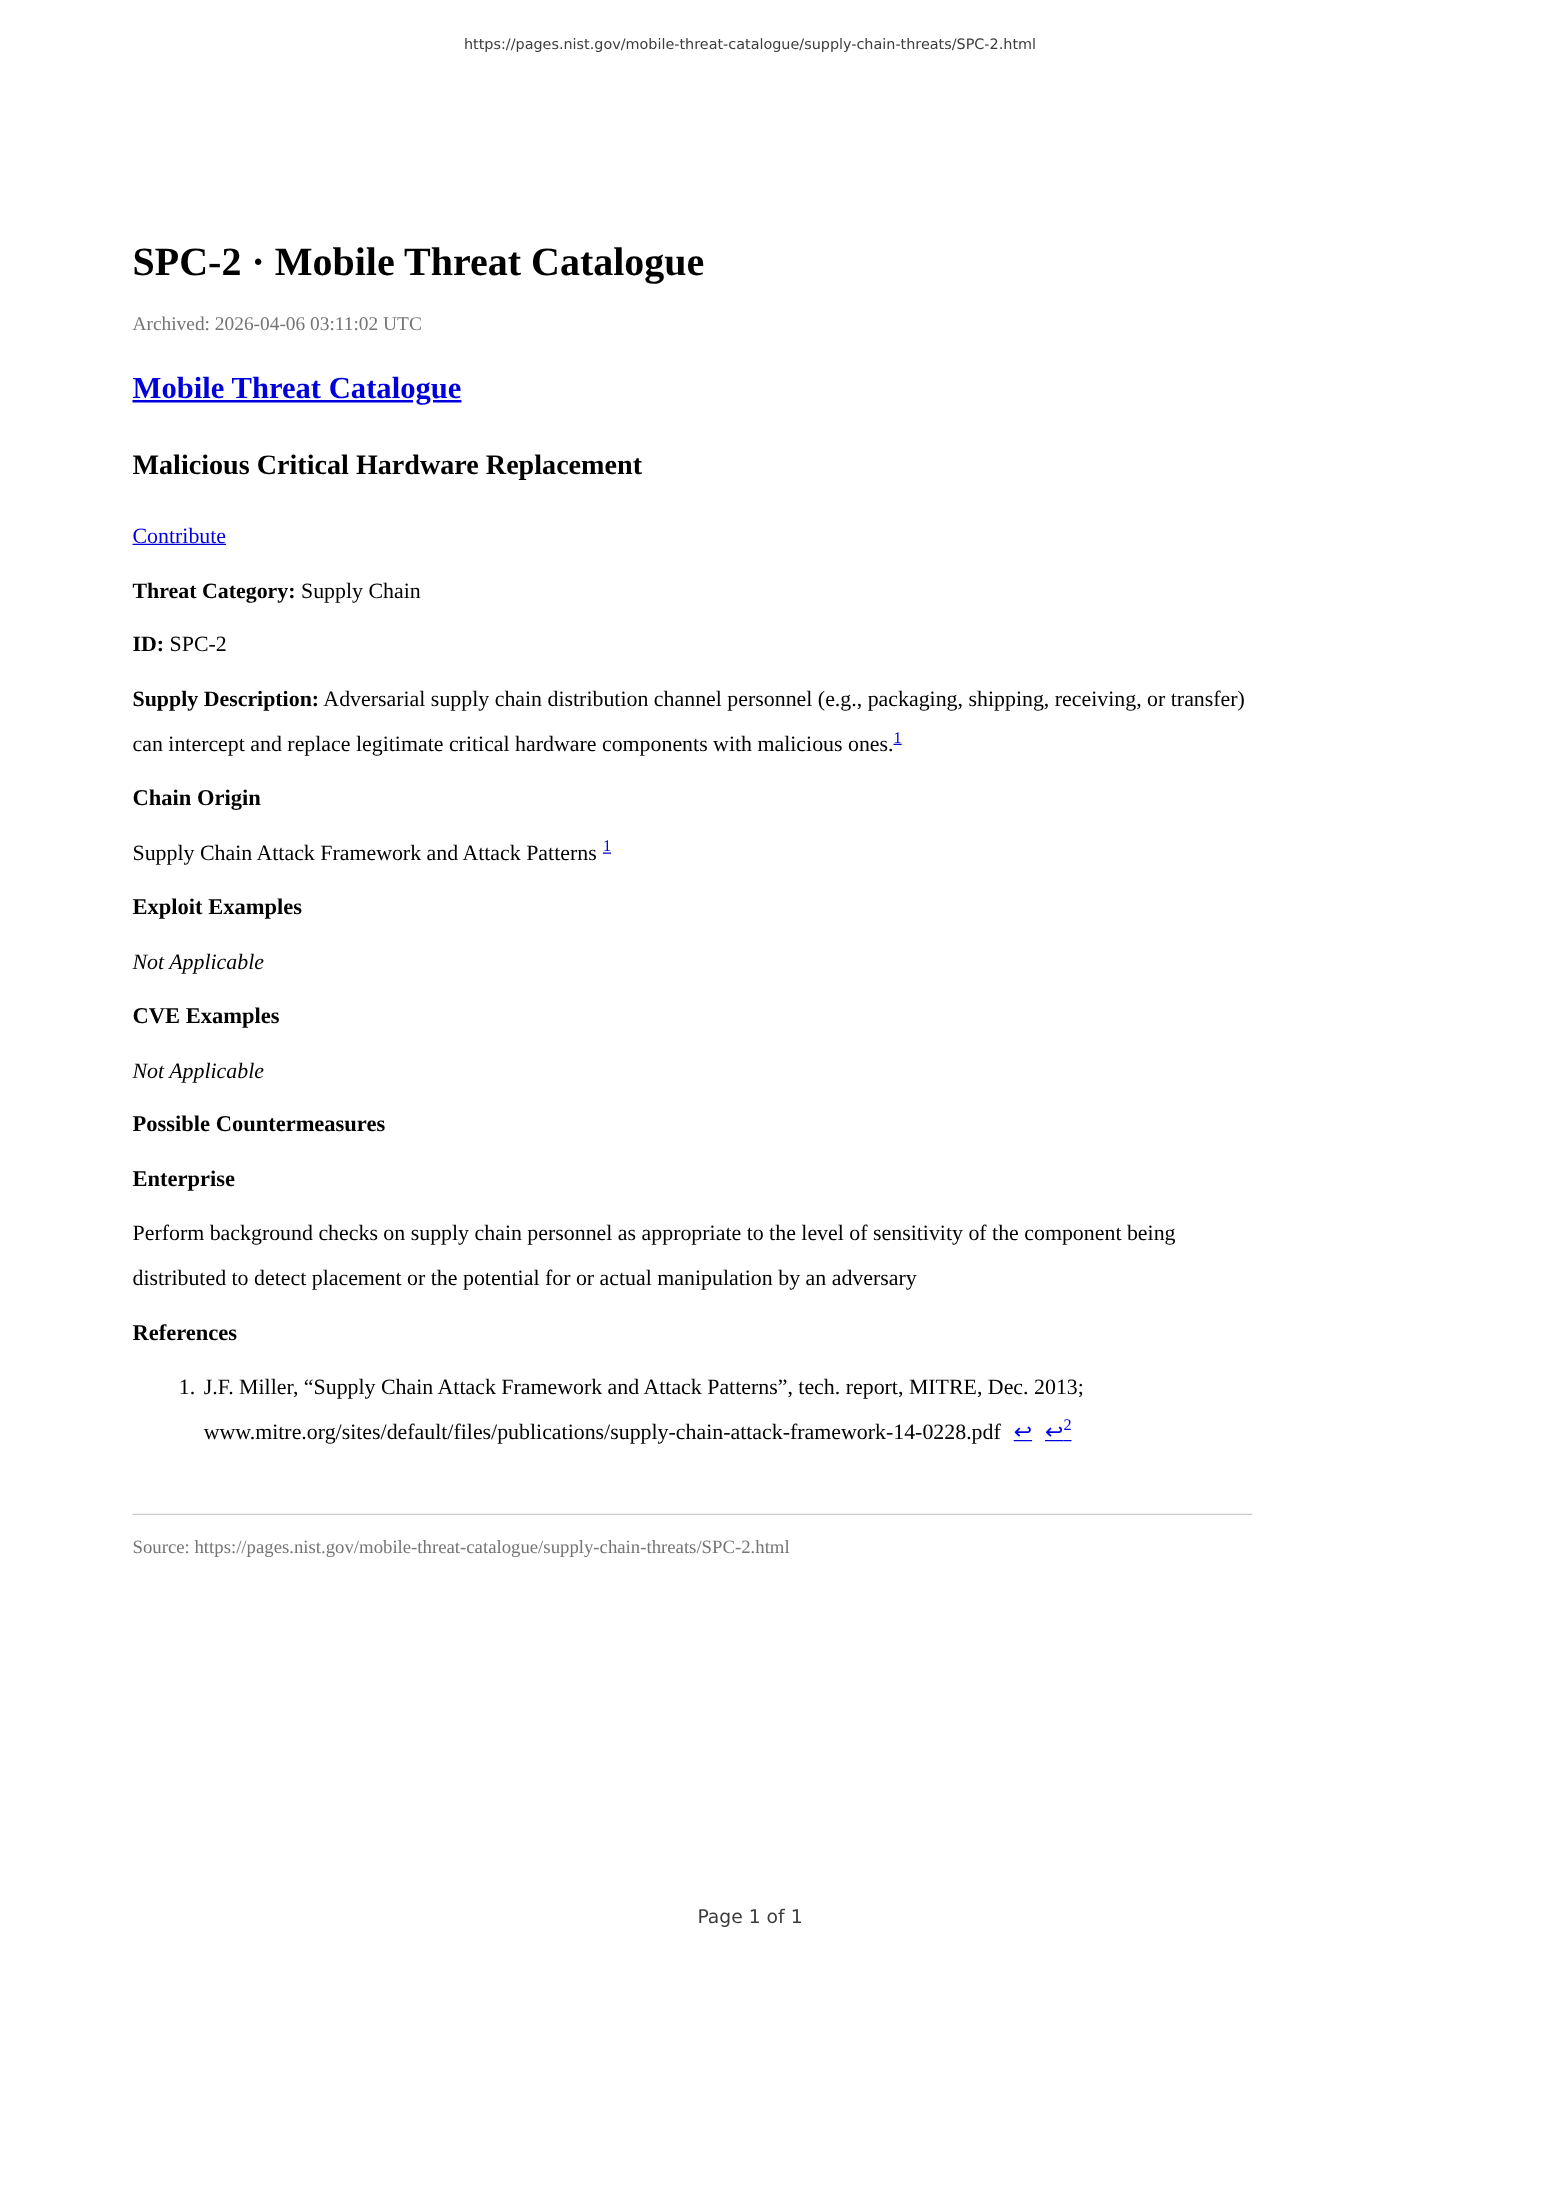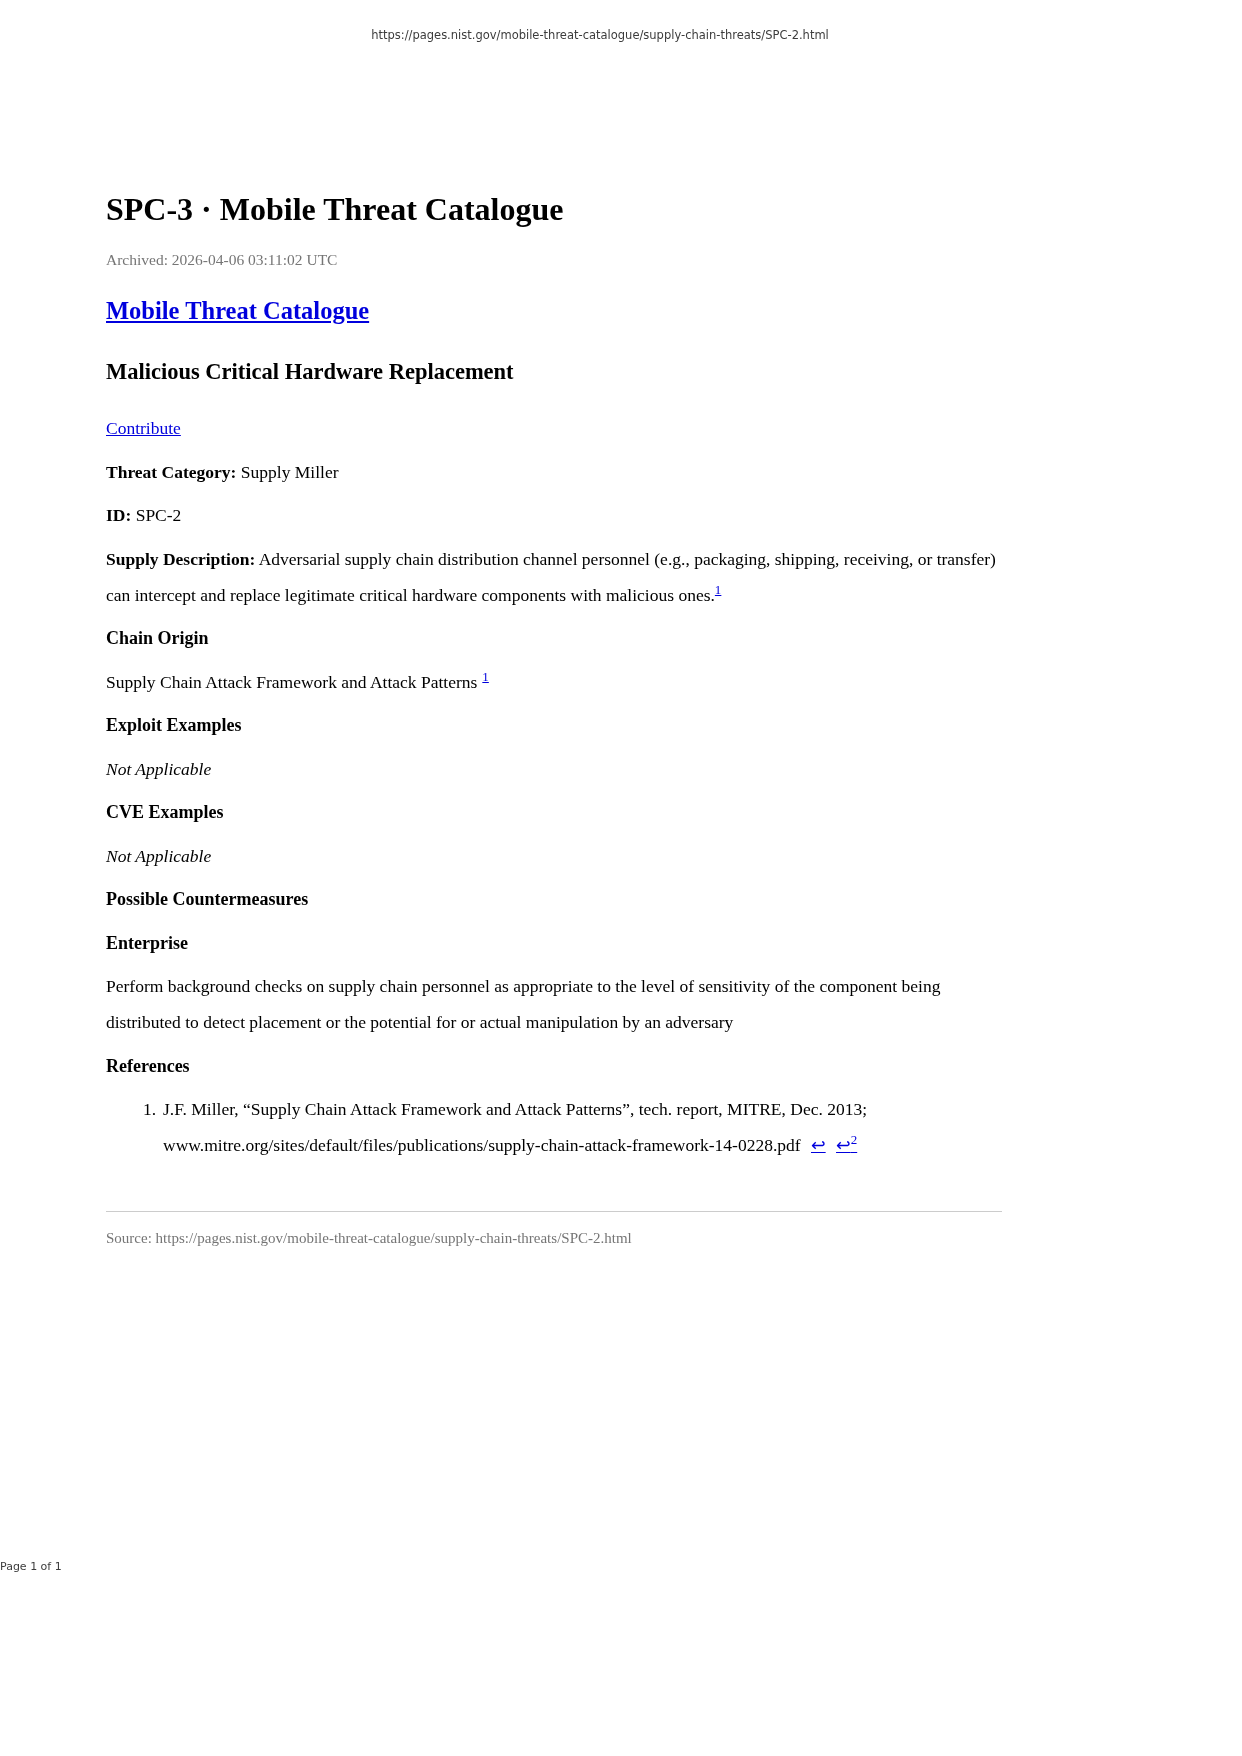--- a/index.html
+++ b/index.html
@@ -109,52 +109,52 @@
     margin-top: 16px;
     font-size: 15px;
     line-height: 20px;
     color: var(--muted);
   }
   .page-number {
     position: absolute;
     top: 1524px;
     left: 0;
     right: 0;
+    text-align: center;
     font-family: "DejaVu Sans", sans-serif;
-    font-size: 11px;
+    font-size: 15px;
     color: var(--header-gray);
-    margin-top: 36px;
   }
 </style>
 </head>
 <body>
 
 <div class="page">
 
   <div class="browser-header">https://pages.nist.gov/mobile-threat-catalogue/supply-chain-threats/SPC-2.html</div>
 
   <div class="content">
 
-    <h1 class="doc-title">SPC-3 · Mobile Threat Catalogue</h1>
+    <h1 class="doc-title">SPC-2 · Mobile Threat Catalogue</h1>
 
     <p class="archived">Archived: 2026-04-06 03:11:02 UTC</p>
 
     <div class="catalogue-heading">
       <a class="lnk">Mobile Threat Catalogue</a>
     </div>
 
     <h2 class="threat-title">Malicious Critical Hardware Replacement</h2>
 
     <p class="para">
       <a class="lnk">Contribute</a>
     </p>
 
     <p class="para">
       <span class="lbl">Threat Category:</span>
-      <span>Supply Miller</span>
+      <span>Supply Chain</span>
     </p>
 
     <p class="para">
       <span class="lbl">ID:</span>
       <span>SPC-2</span>
     </p>
 
     <p class="para">
       <span class="lbl">Supply Description:</span>
       <span>Adversarial supply chain distribution channel personnel (e.g., packaging, shipping, receiving, or transfer) can intercept and replace legitimate critical hardware components with malicious ones.</span><a class="lnk fn">1</a>

